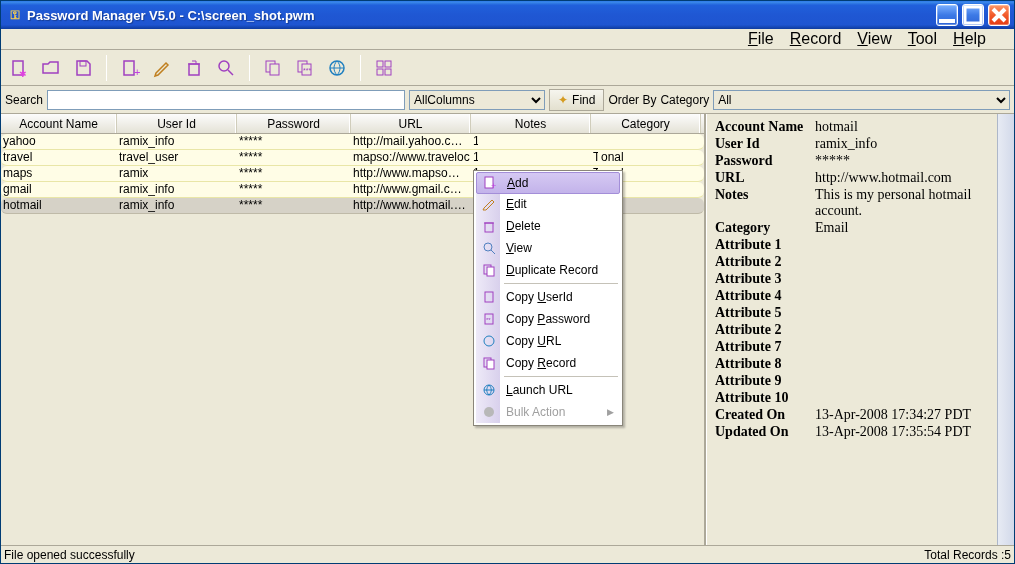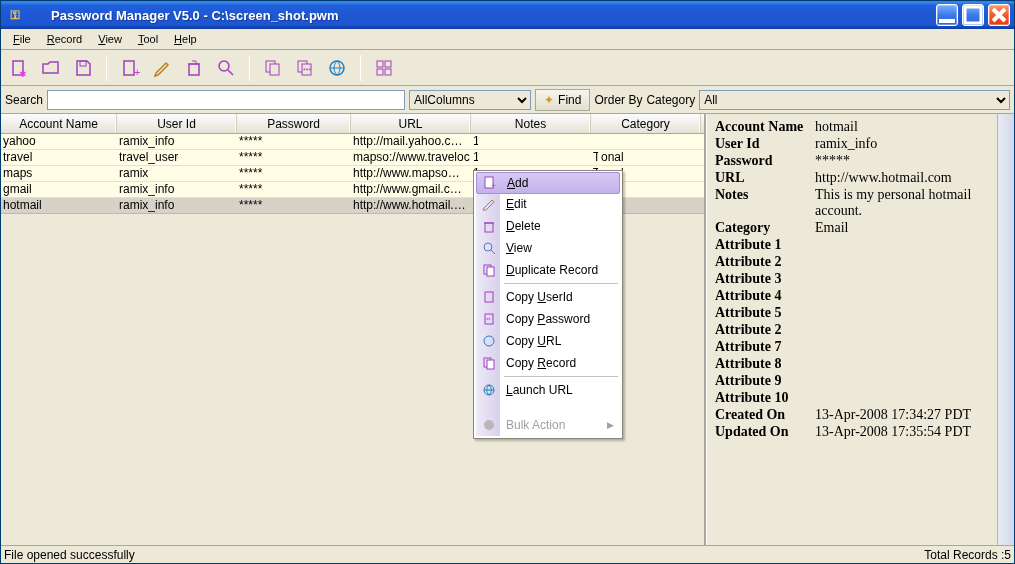--- a/index.html
+++ b/index.html
@@ -29,42 +29,43 @@
     color: #fff;
     font-weight: bold;
     font-size: 13px;
     padding-left: 6px;
   }
   .titlebar .appicon {
     width: 16px; height: 16px; margin-right: 4px;
     display:flex;align-items:center;justify-content:center;
     color:#ffd24a;font-size:12px;
   }
-  .titlebar .title { flex: 0 0 auto; text-shadow: 1px 1px 1px rgba(0,0,0,.3); margin-left: 24px;}
+  .titlebar .title { flex: 0 0 auto; text-shadow: 1px 1px 1px rgba(0,0,0,.3);}
   .titlebar .spacer { flex: 1; }
   .winbtn {
     width: 22px; height: 22px;
     margin: 0 2px;
     border: 1px solid #fff;
     border-radius: 3px;
     background: linear-gradient(to bottom,#7bb1ff 0%,#3d7ae6 50%,#2e64d6 100%);
     color:#fff; display:flex;align-items:center;justify-content:center;
     font-family: Arial;font-weight:bold; font-size:13px;
     box-shadow: inset 0 0 0 1px rgba(255,255,255,.3);
   }
   .winbtn.close {
     background: linear-gradient(to bottom,#ff9a6a 0%,#f25a2b 50%,#e33b12 100%);
   }
   .menubar {
     height: 21px;
     background: #ece9d8;
     border-bottom: 1px solid #aca899;
     display:flex; align-items:center;
-    padding: 0 4px;
-    font-size: 11px;
+    padding: 0 20px;
+    font-size: 16px;
+    justify-content: flex-end;
   }
   .menubar .mitem { padding: 2px 8px; }
   .menubar .mitem .u { text-decoration: underline; }
   .toolbar {
     height: 36px;
     background: #ece9d8;
     border-bottom: 1px solid #aca899;
     display:flex; align-items:center;
     padding: 0 6px;
     gap: 8px;
@@ -130,20 +131,21 @@
     display:flex;align-items:center;justify-content:center;
     overflow:hidden;white-space:nowrap;
     box-shadow: inset -1px 0 0 #fff;
   }
   .grow {
     display:flex;
     height:16px;
     background:#fffde6;
     border-bottom:1px solid #e9e6a7;
     font-size:12px;
+    border-radius:6px;
   }
   .grow.sel { background:#d6d2c7; border-bottom:1px solid #bfbaa8;}
   .grow .cell {
     padding:0 2px;
     overflow:hidden;white-space:nowrap;
     border-right:1px solid transparent;
   }
   .c0{width:116px}.c1{width:120px}.c2{width:114px}.c3{width:120px}.c4{width:120px}.c5{width:110px}
   .detail {
     width: 308px;
@@ -202,21 +204,21 @@
     margin:-1px 0;
     height:22px;
   }
   .ctxmenu .csep {
     height:1px;background:#c5c2b8;margin:2px 2px 2px 28px;
     position:relative;z-index:2;
   }
   .ctxmenu .cicon{
     position:absolute;left:4px;width:18px;display:flex;align-items:center;justify-content:center;
   }
-  .ctxmenu .disabled { color:#a0a0a0;margin-top:13px; }
+  .ctxmenu .disabled { color:#a0a0a0; }
   .ctxmenu .arr { position:absolute;right:6px;top:6px;font-size:9px;}
   .u{text-decoration:underline}
 </style>
 </head>
 <body>
 
 <div class="window">
   <div class="titlebar">
     <span class="appicon">⚿</span>
     <span class="title">Password Manager V5.0 - C:\screen_shot.pwm</span>
@@ -315,21 +317,21 @@
           <rect x="11" y="3" width="6" height="6" fill="none" stroke="#a040c0"></rect>
           <rect x="3" y="11" width="6" height="6" fill="none" stroke="#a040c0"></rect>
           <rect x="11" y="11" width="6" height="6" fill="none" stroke="#a040c0"></rect>
         </svg>
       </div>
   </div>
 
   <div class="filterbar">
     <label>Search</label>
     <input type="text" style="width: 358px;" value="">
-    <select style="width:122px"><option>AllColumns</option></select>
+    <select style="width:136px"><option>AllColumns</option></select>
     <div class="btn">
       <span style="color:#d59b20">✦</span>
       <span>Find</span>
     </div>
     <label>Order By</label>
     <label>Category</label>
     <select style="flex:1"><option>All</option></select>
   </div>
 
   <div class="content">

